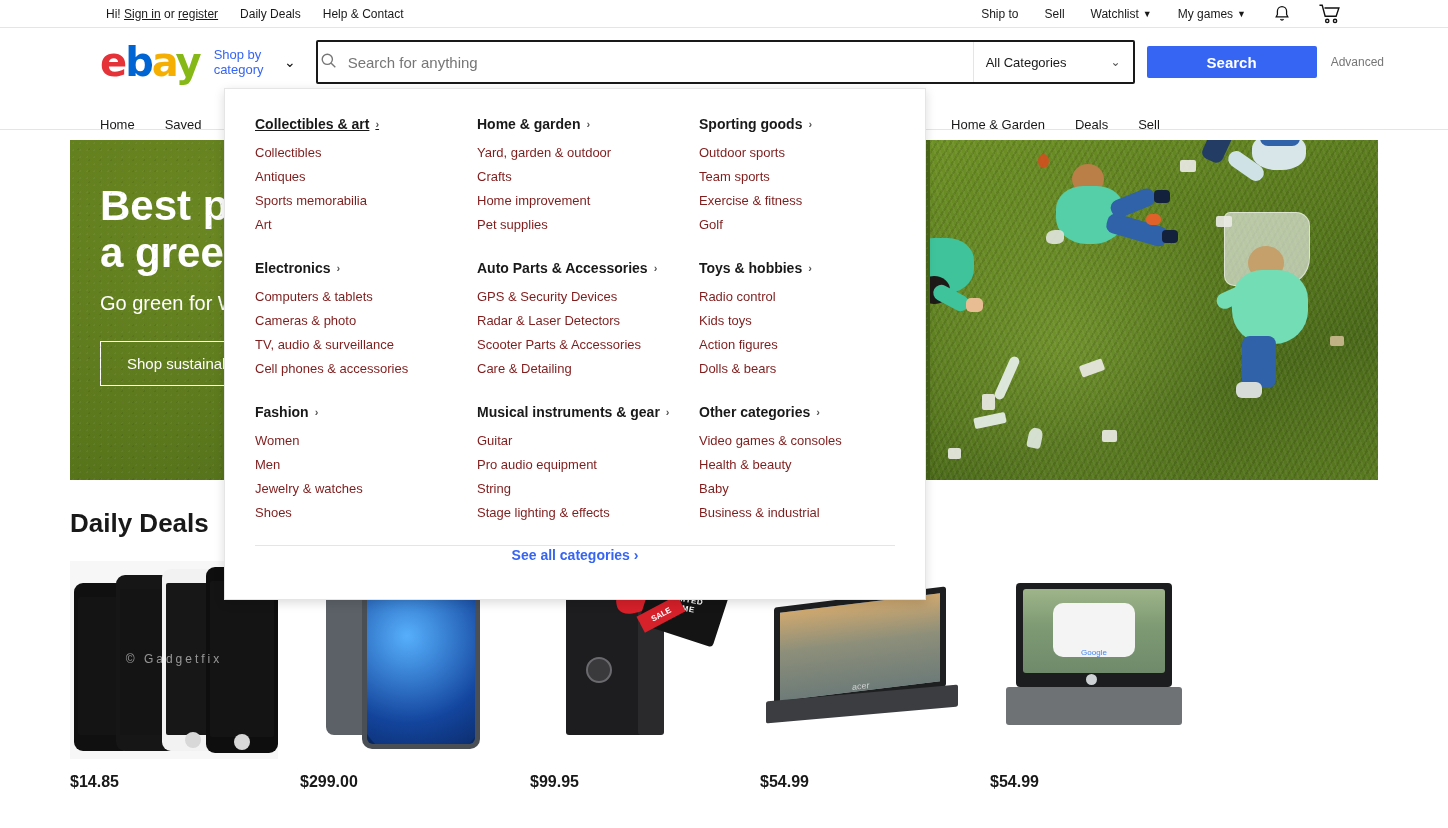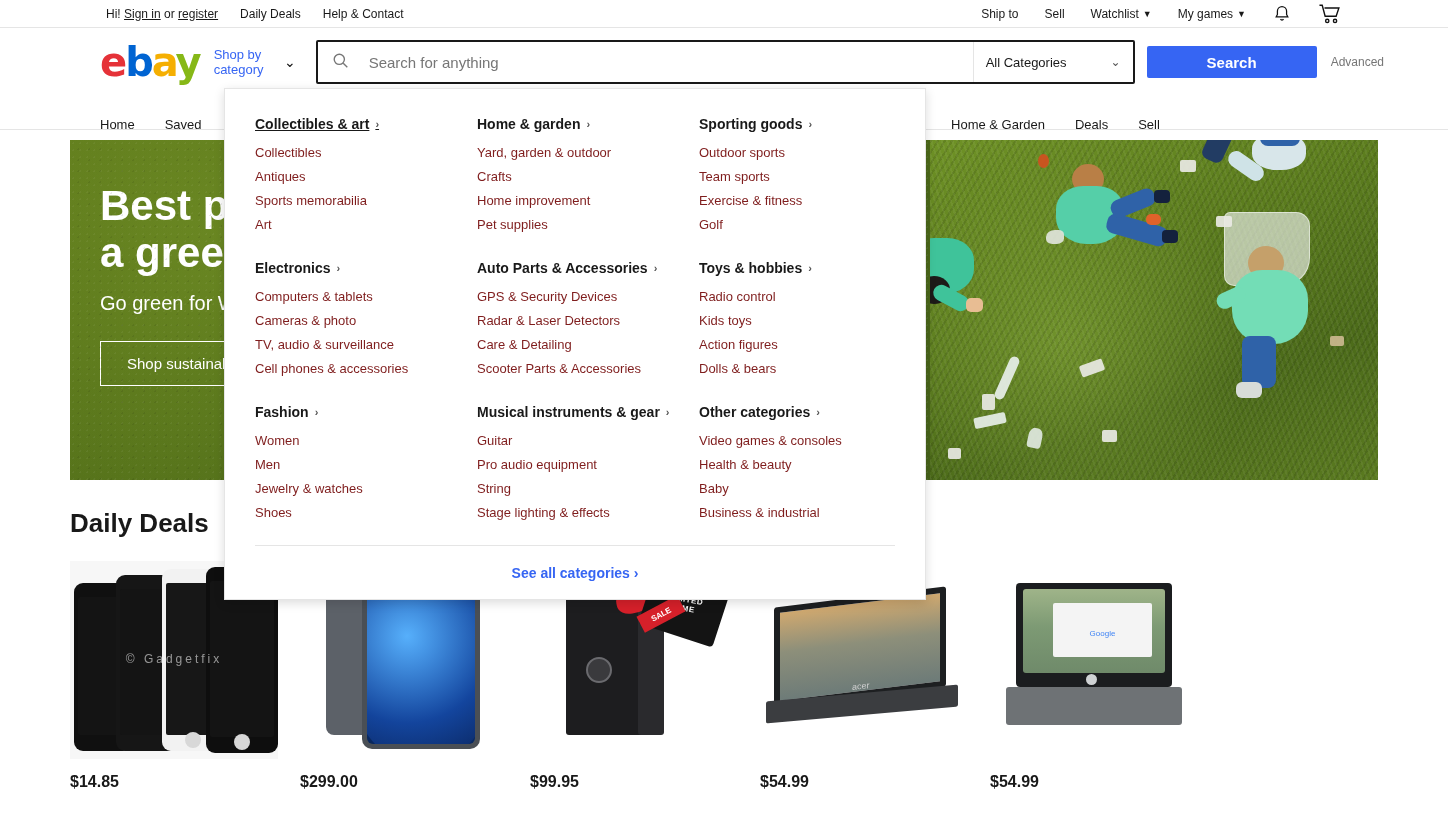--- a/index.html
+++ b/index.html
@@ -42,21 +42,21 @@
     position:relative; z-index:40;
   }
   .shopcat .txt{ flex:1; }
   .shopcat .chev{ font-size:14px; color:#111; margin-left:6px;}
 
   .searchwrap{
     flex:1; display:flex; align-items:stretch; height:44px;
     border:2px solid #191919; border-radius:2px; margin-left:18px; background:#fff;
   }
   .searchinput{
-    flex:1; display:flex; align-items:center; gap:20px; padding:0 14px;
+    flex:1; display:flex; align-items:center; gap:11px; padding:0 2px;
     font-size:15px; color:#767676;
   }
   .searchinput svg{ flex:none; }
   .cat-select{
     width:160px; border-left:1px solid #e5e5e5; display:flex; align-items:center;
     justify-content:space-between; padding:0 12px; font-size:13px; color:#191919;
     cursor:pointer;
   }
   .cat-select .chev{ font-size:12px; color:#555; }
   .search-btn{
@@ -155,21 +155,21 @@
     z-index:30; padding:26px 30px 0 30px; overflow:hidden;
   }
   .mega-grid{ display:grid; grid-template-columns:222px 222px 1fr; row-gap:22px;}
   .mega-col{ }
   .mega-title{ font-size:14px; font-weight:bold; color:#191919; margin:0 0 9px 0;
                display:inline-flex; align-items:center; gap:6px; cursor:pointer;}
   .mega-title.is-active{ text-decoration:underline; }
   .mega-title .arr{ font-size:11px; color:#555; }
   .mega-link{ display:block; font-size:13px; color:#7f1d1d; text-decoration:none;
               line-height:24px; cursor:pointer;}
-  .mega-foot{ margin-top:20px; border-top:1px solid #e5e5e5; padding-top:18px; text-align:center;}
+  .mega-foot{ margin-top:20px; border-top:1px solid #e5e5e5; text-align:center;}
   .mega-foot a{ font-size:14px; font-weight:bold; color:#3665f3; text-decoration:none; cursor:pointer;}
 </style>
 </head>
 <body>
 
 <div class="utility-bar">
   <div class="util-left">
     <span class="util-greet">
       <span>Hi!</span>
       <a href="#">Sign in</a>
@@ -374,22 +374,22 @@
           transform:skewY(-6deg);">acer</div>
     </div>
     <div class="deal-price">$54.99</div>
   </div>
 
   <div class="deal-card">
     <div class="deal-img" style="background:#fff;">
       <div style="position:absolute;left:26px;top:22px;width:156px;height:104px;background:#1b1d1f;border-radius:4px;"></div>
       <div class="laptop-scr" style="left:33px;top:28px;width:142px;height:84px;
            background:linear-gradient(180deg,#9fb489 0%,#7d9a74 45%,#6f8a6a 100%);">
-        <div style="position:absolute;left:30px;top:14px;width:99px;height:54px;background:#f4f4f4;border-radius:2px;
-             display:flex;align-items:center;justify-content:center;padding-top:7px;">
+        <div style="position:absolute;left:30px;top:14px;width:82px;height:54px;background:#f4f4f4;border-radius:10px;
+             display:flex;align-items:flex-end;justify-content:center;padding-top:7px;">
           <span style="font-size:8px;color:#4285f4;font-family:'Liberation Sans',sans-serif;">Google</span>
         </div>
       </div>
       <div class="laptop-base" style="left:16px;top:126px;width:176px;height:38px;background:#6e7275;border-radius:3px;"></div>
       <div style="position:absolute;left:96px;top:113px;width:11px;height:11px;border-radius:50%;
           background:#cfd2d4;"></div>
     </div>
     <div class="deal-price">$54.99</div>
   </div>
 
@@ -440,22 +440,22 @@
       <a class="mega-link">TV, audio &amp; surveillance</a>
       <a class="mega-link">Cell phones &amp; accessories</a>
     </div>
     <div class="mega-col">
       <div class="mega-title">
         <span>Auto Parts &amp; Accessories</span>
         <span class="arr">›</span>
       </div>
       <a class="mega-link">GPS &amp; Security Devices</a>
       <a class="mega-link">Radar &amp; Laser Detectors</a>
+      <a class="mega-link">Scooter Parts &amp; Accessories</a>
       <a class="mega-link">Care &amp; Detailing</a>
-      <a class="mega-link">Scooter Parts &amp; Accessories</a>
     </div>
     <div class="mega-col">
       <div class="mega-title">
         <span>Toys &amp; hobbies</span>
         <span class="arr">›</span>
       </div>
       <a class="mega-link">Radio control</a>
       <a class="mega-link">Kids toys</a>
       <a class="mega-link">Action figures</a>
       <a class="mega-link">Dolls &amp; bears</a>

